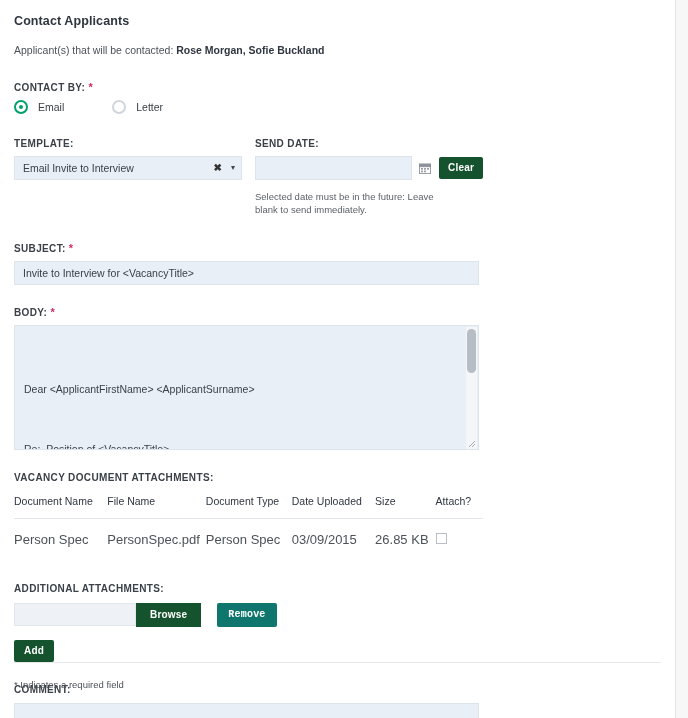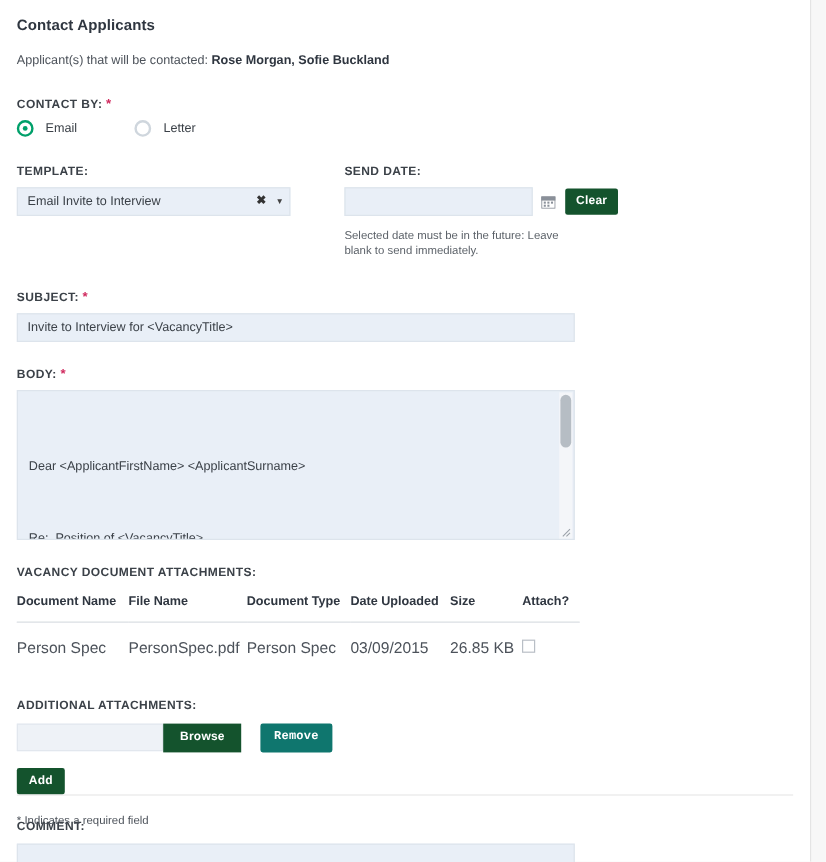--- a/index.html
+++ b/index.html
@@ -72,21 +72,21 @@
     content: "";
     position: absolute;
     left: 3px; top: 3px;
     width: 4px; height: 4px;
     border-radius: 50%;
     background: #00a06a;
   }
   .radio-label { margin-left: 10px; font-size: 10.5px; color: #3b4148; }
 
   
-  .cols { display: flex; gap: 32px; }
+  .cols { display: flex; }
   .col-left { width: 228px; margin-right: 13px; }
   .col-right { width: 228px; }
 
   
   .inp {
     background: #e9eff7;
     border: 1px solid #dde4ec;
     box-sizing: border-box;
     height: 24px;
     font-family: "Liberation Sans", sans-serif;
@@ -192,21 +192,21 @@
   
   .block-table { margin-top: 22px; }
   table.docs {
     border-collapse: collapse;
     width: 469px;
     margin-top: 9px;
   }
   table.docs th {
     text-align: left;
     font-size: 10.5px;
-    font-weight: bold;
+    font-weight: normal;
     color: #2f3640;
     padding: 3px 6px 11px 0;
     border-bottom: 1px solid #e2e5e9;
     white-space: nowrap;
   }
   table.docs td {
     font-size: 13px;
     color: #4c525a;
     padding: 13px 6px 12px 0;
     white-space: nowrap;

